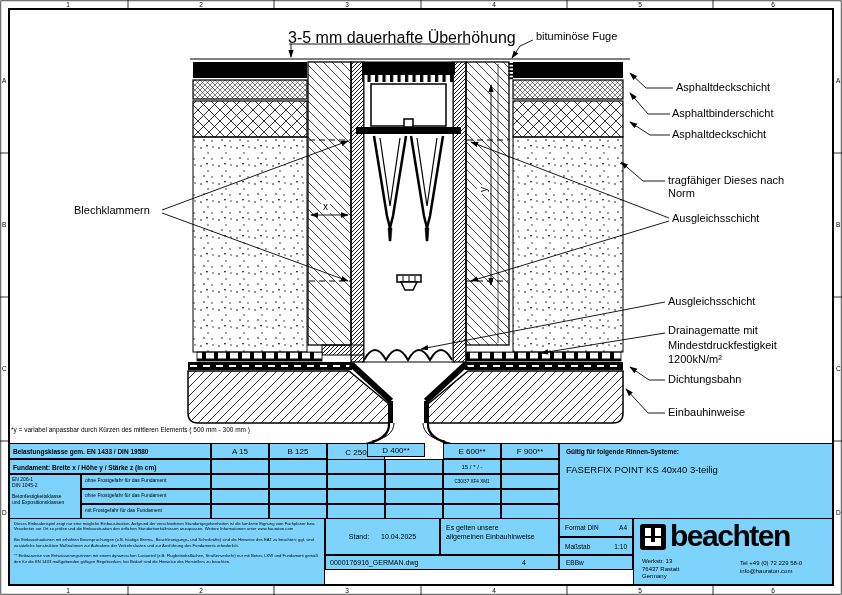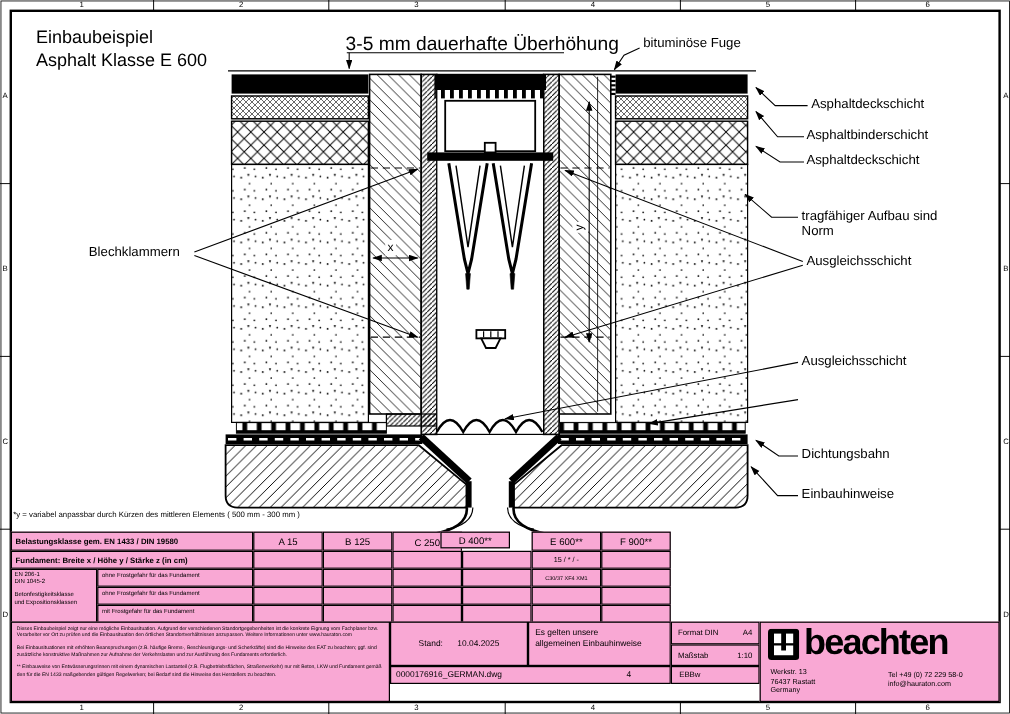--- a/index.html
+++ b/index.html
@@ -1,19 +1,19 @@
 <!DOCTYPE html>
 <html><head>
 <meta charset="utf-8">
 <style>
   html,body{margin:0;padding:0;background:#fff}
   #page{position:relative;width:842px;height:595px;background:#fff;font-family:"Liberation Sans",sans-serif;color:#000;overflow:hidden}
   .lbl{position:absolute;font-size:11px;line-height:13px;color:#000;white-space:pre-line}
   .dim{background:#fff;padding:0 2px;font-size:10px}
-  .cell{position:absolute;box-sizing:border-box;border:1px solid #000;overflow:hidden;background:#f9a8d4}
+  .cell{position:absolute;box-sizing:border-box;border:1px solid #000;overflow:hidden;background:#7dd3fc}
   .tl{font-size:6.5px;font-weight:bold;padding:2px 0 0 3px;line-height:7px}
   .cls{font-size:8px;display:flex;align-items:center;justify-content:center}
   .sub{font-size:5px;padding:2px 0 0 3px;line-height:6px}
   .val{display:flex;align-items:center;justify-content:center}
   .coord{position:absolute;font-size:6.5px;line-height:9px;transform:translateX(-50%)}
   .coordv{position:absolute;font-size:6.5px;line-height:8px}
   svg{display:block}
 </style>
 </head>
 <body>
@@ -166,31 +166,32 @@
     <polyline points="665,333 541,353" marker-end="url(#arr)"></polyline>
     <polyline points="665,380 649,380 630,367" marker-end="url(#arr)"></polyline>
     <polyline points="665,413 648,413 626,389" marker-end="url(#arr)"></polyline>
     <polyline points="162,210 348,141" marker-end="url(#arr)"></polyline>
     <polyline points="162,213 348,281" marker-end="url(#arr)"></polyline>
     <line x1="311" y1="215" x2="348" y2="215" marker-start="url(#arr)" marker-end="url(#arr)"></line>
     <line x1="491" y1="85" x2="491" y2="285" marker-start="url(#arr)" marker-end="url(#arr)"></line>
   </g>
 </svg>
 
-<div class="lbl" style="left:30px;top:22px;font-size:15px;line-height:19px">Einbaubeispiel
-Asphalt Klasse E 600</div>
 <div class="lbl" style="left:288px;top:31px;font-size:16px">3-5 mm dauerhafte Überhöhung</div>
 <div class="lbl" style="left:536px;top:30px">bituminöse Fuge</div>
 <div class="lbl" style="left:676px;top:81px">Asphaltdeckschicht</div>
 <div class="lbl" style="left:672px;top:107px">Asphaltbinderschicht</div>
 <div class="lbl" style="left:672px;top:128px">Asphaltdeckschicht</div>
-<div class="lbl" style="left:668px;top:174px">tragfähiger Aufbau sind
+<div class="lbl" style="left:668px;top:174px">tragfähiger Dieses nach
 Norm</div>
 <div class="lbl" style="left:672px;top:212px">Ausgleichsschicht</div>
 <div class="lbl" style="left:668px;top:295px">Ausgleichsschicht</div>
+<div class="lbl" style="left:668px;top:323px;line-height:14.5px">Drainagematte mit
+Mindestdruckfestigkeit
+1200kN/m²</div>
 <div class="lbl" style="left:668px;top:373px">Dichtungsbahn</div>
 <div class="lbl" style="left:668px;top:406px">Einbauhinweise</div>
 <div class="lbl" style="left:74px;top:204px">Blechklammern</div>
 <div class="lbl dim" style="left:321px;top:200px">x</div>
 <div class="lbl dim" style="left:479px;top:183px;transform:rotate(-90deg)">y</div>
 <div class="lbl" style="left:11px;top:426px;font-size:6.5px;line-height:8px">*y = variabel anpassbar durch Kürzen des mittleren Elements ( 500 mm - 300 mm )</div>
 
 <div class="cell tl" style="left:9px;top:443px;width:202px;height:16px;line-height:12px">Belastungsklasse gem.  EN 1433 / DIN 19580</div>
 <div class="cell cls" style="left:211px;top:443px;width:58px;height:16px">A 15</div>
 <div class="cell cls" style="left:269px;top:443px;width:58px;height:16px">B 125</div>
@@ -231,20 +232,24 @@
 <div class="cell" style="left:443px;top:489px;width:58px;height:15px"></div>
 <div class="cell" style="left:501px;top:489px;width:58px;height:15px"></div>
 
 <div class="cell" style="left:211px;top:504px;width:58px;height:15px"></div>
 <div class="cell" style="left:269px;top:504px;width:58px;height:15px"></div>
 <div class="cell" style="left:327px;top:504px;width:58px;height:15px"></div>
 <div class="cell" style="left:385px;top:504px;width:58px;height:15px"></div>
 <div class="cell" style="left:443px;top:504px;width:58px;height:15px"></div>
 <div class="cell" style="left:501px;top:504px;width:58px;height:15px"></div>
 
+<div class="cell" style="left:559px;top:443px;width:274px;height:76px;padding:4px 6px">
+  <div style="font-size:6.5px;font-weight:bold">Gültig für folgende Rinnen-Systeme:</div>
+  <div style="font-size:9.5px;margin-top:9px">FASERFIX POINT KS 40x40 3-teilig</div>
+</div>
 
 <div class="cell" style="left:9px;top:518px;width:316px;height:67px;padding:2px 4px;font-size:4.2px;line-height:5.4px;white-space:pre-line">Dieses Einbaubeispiel zeigt nur eine mögliche Einbausituation. Aufgrund der verschiedenen Standortgegebenheiten ist die konkrete Eignung vom Fachplaner bzw. Verarbeiter vor Ort zu prüfen und die Einbausituation den örtlichen Standortverhältnissen anzupassen. Weitere Informationen unter www.hauraton.com
 
 Bei Einbausituationen mit erhöhten Beanspruchungen (z.B. häufige Brems-, Beschleunigungs- und Scherkräfte) sind die Hinweise des EAT zu beachten; ggf. sind zusätzliche konstruktive Maßnahmen zur Aufnahme der Verkehrslasten und zur Ausführung des Fundaments erforderlich.
 
 ** Einbauweise von Entwässerungsrinnen mit einem dynamischen Lastanteil (z.B. Flugbetriebsflächen, Straßenverkehr) nur mit Beton, LKW und Fundament gemäß den für die EN 1433 maßgebenden gültigen Regelwerken; bei Bedarf sind die Hinweise des Herstellers zu beachten.</div>
 
 <div class="cell" style="left:325px;top:518px;width:115px;height:37px;display:flex;align-items:center;justify-content:center;gap:12px;font-size:7px">
   <span>Stand:</span>
   <span>10.04.2025</span>

